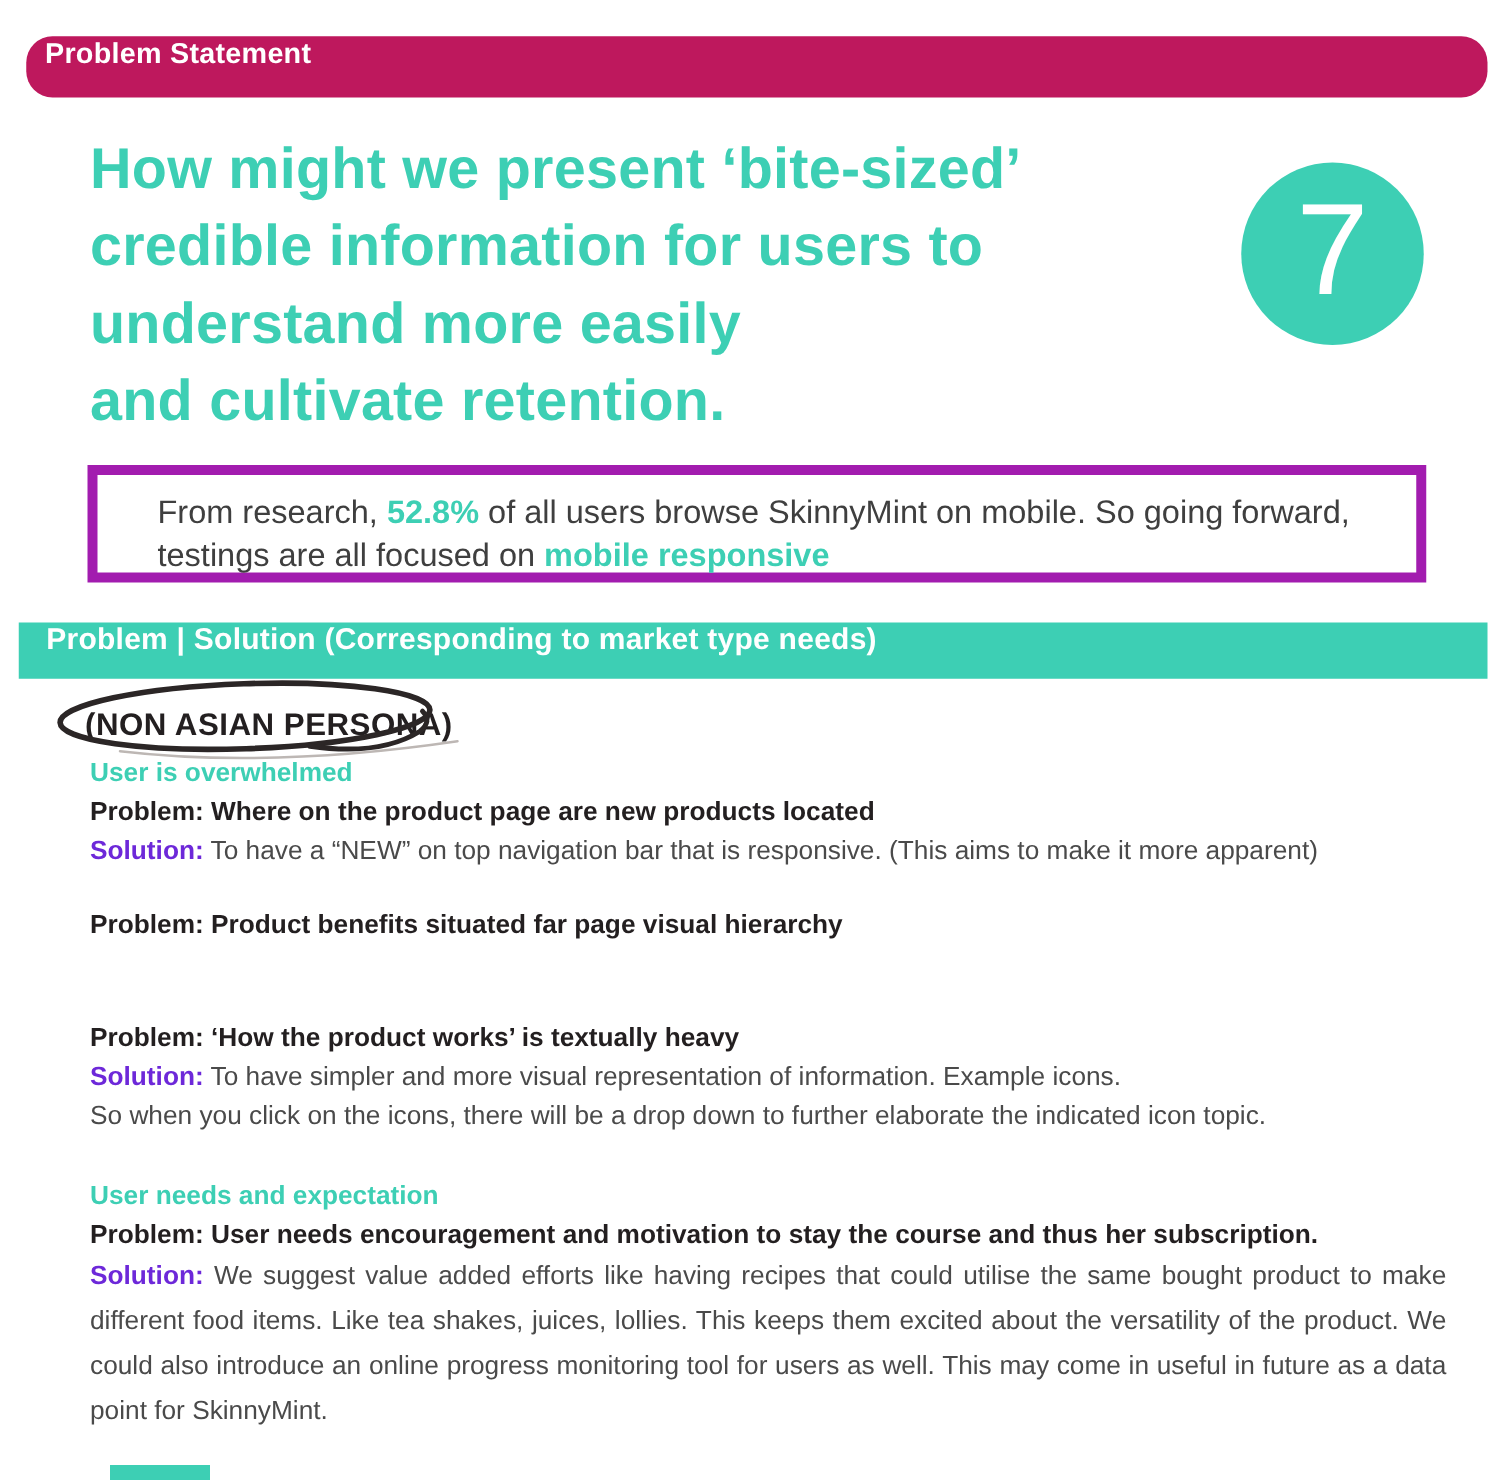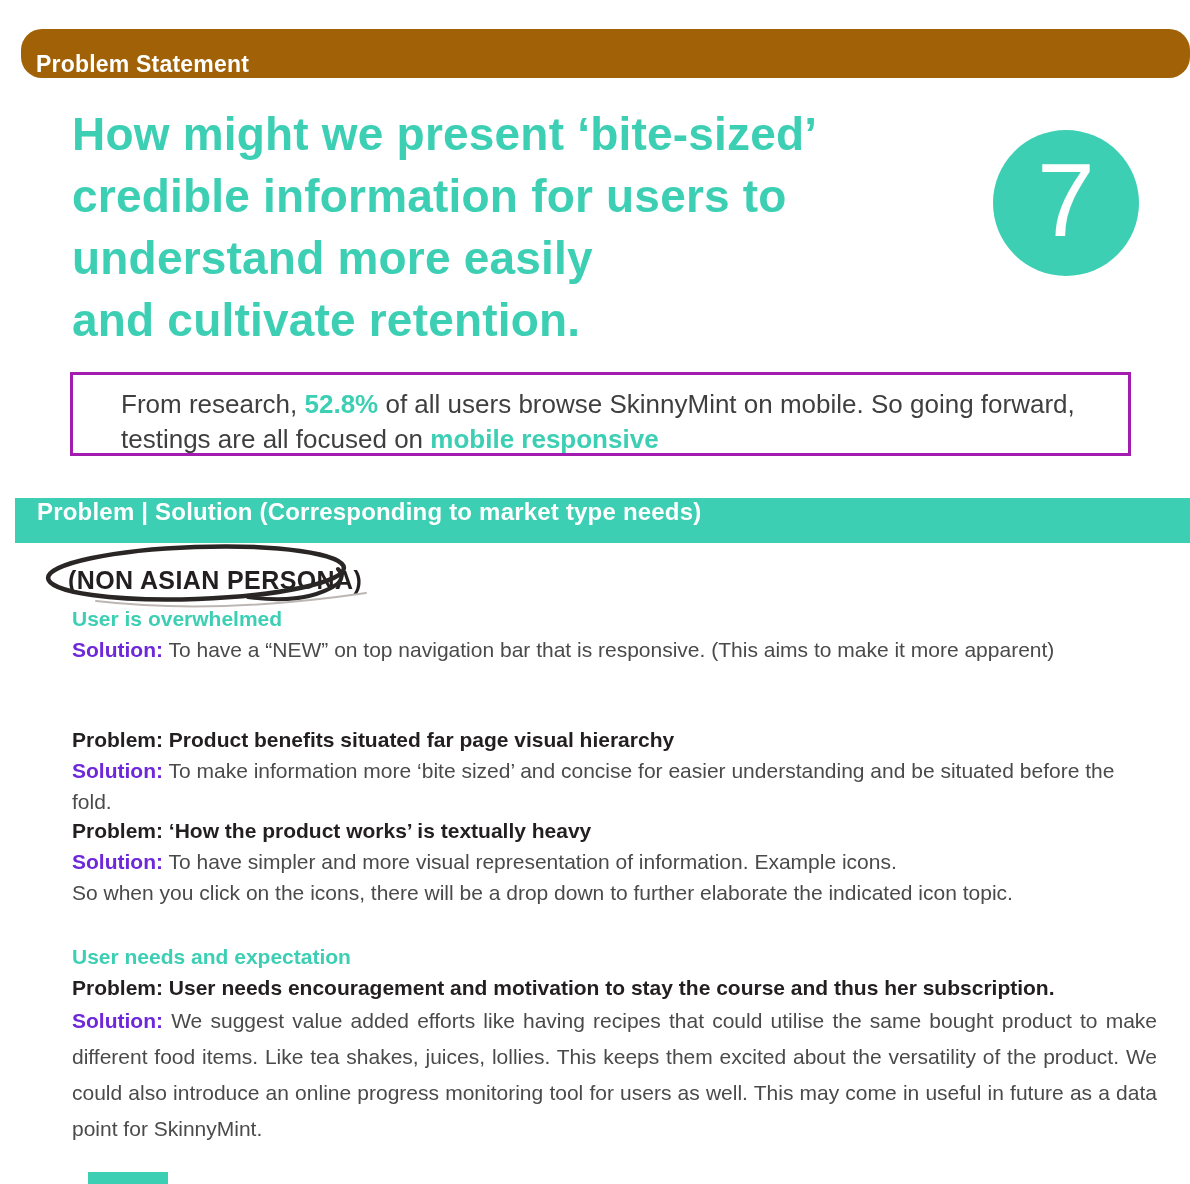--- a/index.html
+++ b/index.html
@@ -2,37 +2,37 @@
 <html><head>
 <meta charset="utf-8">
 <style>
   html,body{margin:0;padding:0;}
   body{
     width:1190px;height:1184px;position:relative;background:#ffffff;
     font-family:"Liberation Sans", sans-serif;color:#231f20;overflow:hidden;
   }
   .header-bar{
     position:absolute;left:21px;top:29px;right:0;height:49px;
-    background:#a16207;display:flex;align-items:flex-end;border-radius:21px;
+    background:#be185d;display:flex;align-items:flex-start;border-radius:21px;
   }
   .header-bar .title{
     color:#ffffff;font-size:23px;font-weight:700;padding-left:15px;letter-spacing:.2px;
   }
   .headline{
     position:absolute;left:72px;top:103px;width:900px;
     color:#3dcfb4;font-size:46px;font-weight:700;line-height:62px;letter-spacing:.2px;
   }
   .badge{
     position:absolute;left:993px;top:130px;width:146px;height:146px;border-radius:50%;
     background:#3dcfb4;display:flex;align-items:center;justify-content:center;
   }
   .badge .num{color:#ffffff;font-size:104px;font-weight:400;line-height:1;margin-top:-6px;}
   .research-box{
     position:absolute;left:70px;top:372px;width:1055px;height:78px;
-    border:3px solid #a21caf;background:#ffffff;
+    border:8px solid #a21caf;background:#ffffff;
   }
   .research-box .txt{
     margin:12px 18px 0 48px;font-size:26px;line-height:35px;color:#3f3f3f;font-weight:400;
   }
   .accent{color:#3dcfb4;font-weight:700;}
   .section-bar{
     position:absolute;left:15px;top:498px;right:0;height:45px;
     background:#3dcfb4;display:flex;
   }
   .section-bar .title{
@@ -87,26 +87,26 @@
   <g transform="rotate(-2 160 32)">
     <ellipse cx="160" cy="32" rx="148" ry="26" stroke="#2b2626" stroke-width="4.5" fill="none"></ellipse>
   </g>
   <path d="M 212 56 Q 268 64 300 44 Q 310 36 302 28" stroke="#2b2626" stroke-width="4" fill="none" stroke-linecap="round"></path>
   <path d="M 60 60 Q 180 74 330 52" stroke="#bdb7b4" stroke-width="2" fill="none" stroke-linecap="round"></path>
 </svg>
 
 <div class="content-block group-heading" style="top:603px">User is overwhelmed</div>
 
 <div class="content-block" style="top:634px">
+  <div class="problem-line">Problem: Where on the product page are new products located</div>
   <div class="solution-line"><span class="label">Solution:</span><span> To have a “NEW” on top navigation bar that is responsive. (This aims to make it more apparent)</span></div>
 </div>
 
 <div class="content-block" style="top:724px">
   <div class="problem-line">Problem: Product benefits situated far page visual hierarchy</div>
-  <div class="solution-line"><span class="label">Solution:</span><span> To make information more ‘bite sized’ and concise for easier understanding and be situated before the fold.</span></div>
 </div>
 
 <div class="content-block" style="top:815px">
   <div class="problem-line">Problem: ‘How the product works’ is textually heavy</div>
   <div class="solution-line"><span class="label">Solution:</span><span> To have simpler and more visual representation of information. Example icons.</span></div>
   <div class="solution-line">So when you click on the icons, there will be a drop down to further elaborate the indicated icon topic.</div>
 </div>
 
 <div class="content-block group-heading" style="top:941px">User needs and expectation</div>
 

